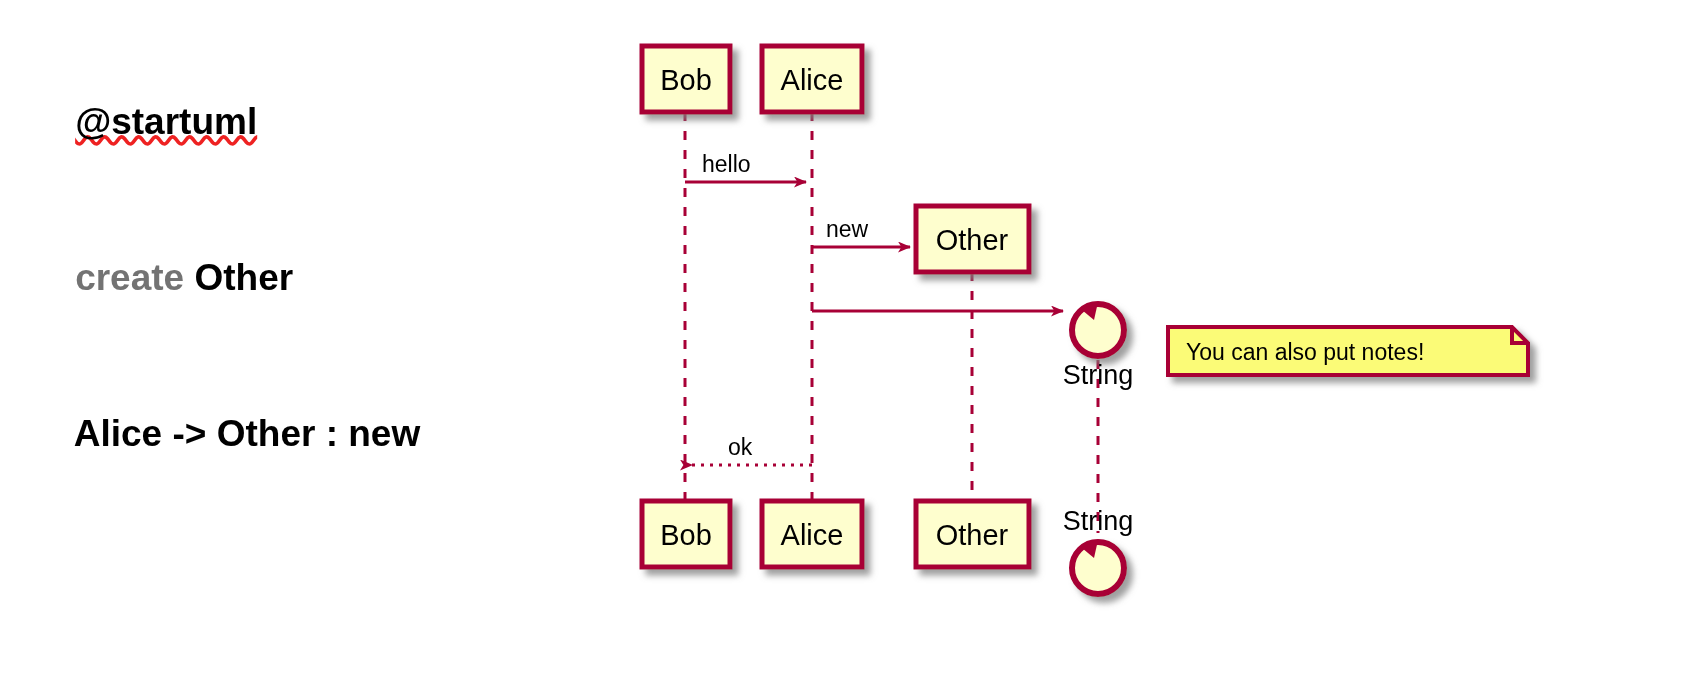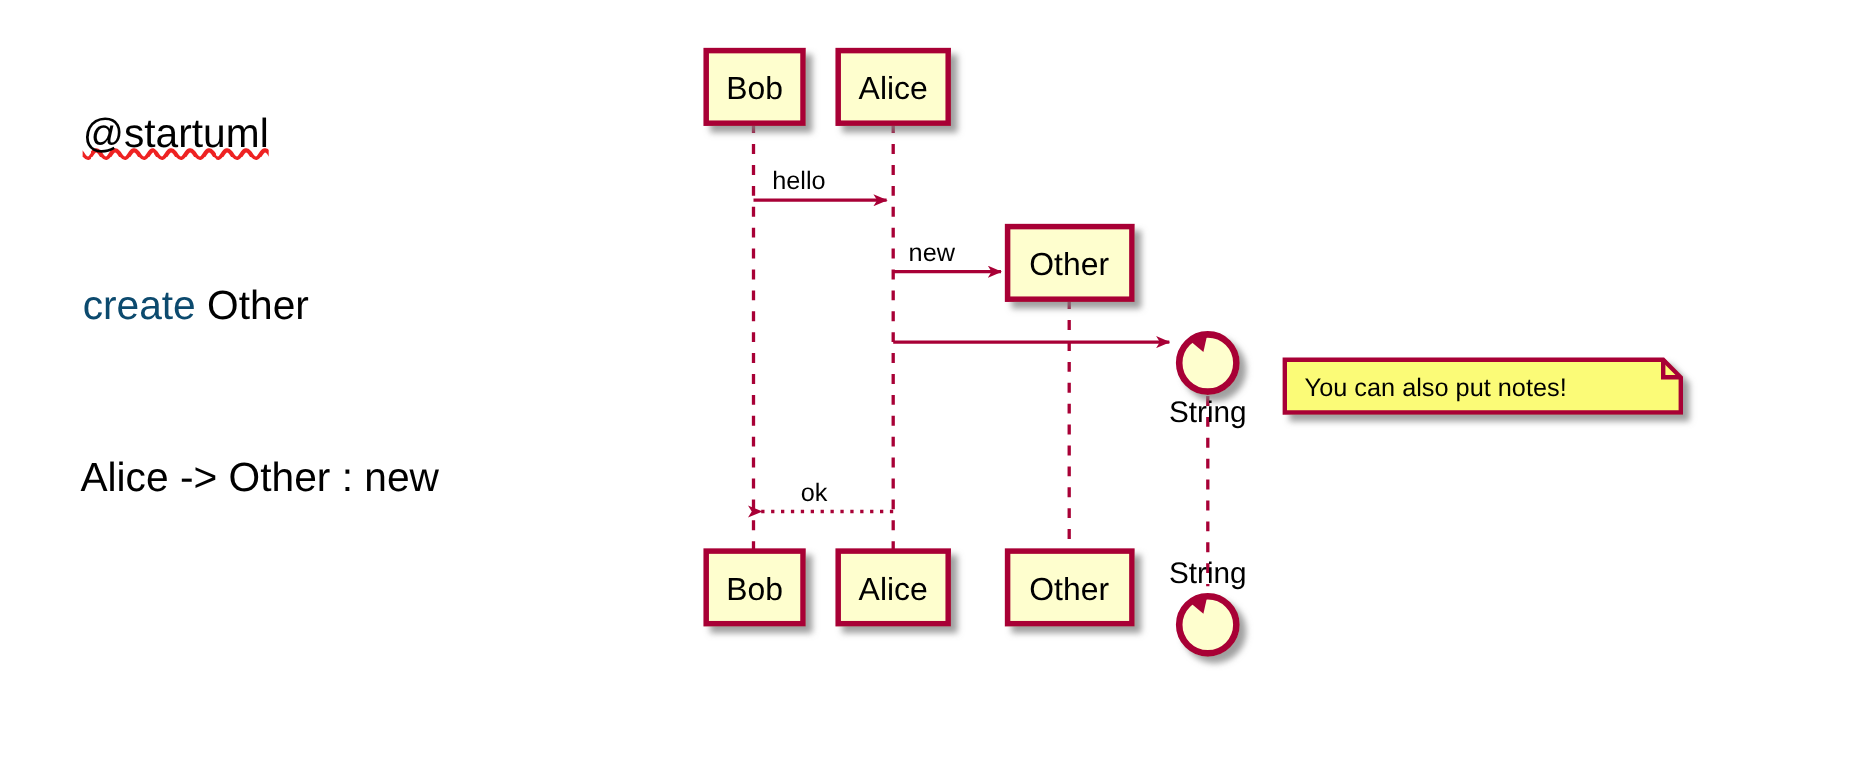--- a/index.html
+++ b/index.html
@@ -24,23 +24,24 @@
     top: 44px;
     width: 580px;
   }
   .code-line {
     font-family: "Liberation Sans", sans-serif;
     font-size: 37px;
     line-height: 52px;
     color: #000000;
     white-space: pre;
     letter-spacing: 0px;
+    font-weight: bold;
   }
   .kw {
-    color: #0c4a6e;
+    color: #737373;
   }
   .spell {
     
     text-decoration: underline wavy #ee2222;
     text-decoration-skip-ink: none;
     text-underline-offset: 1px;
   }
 
   
   #diagram {

